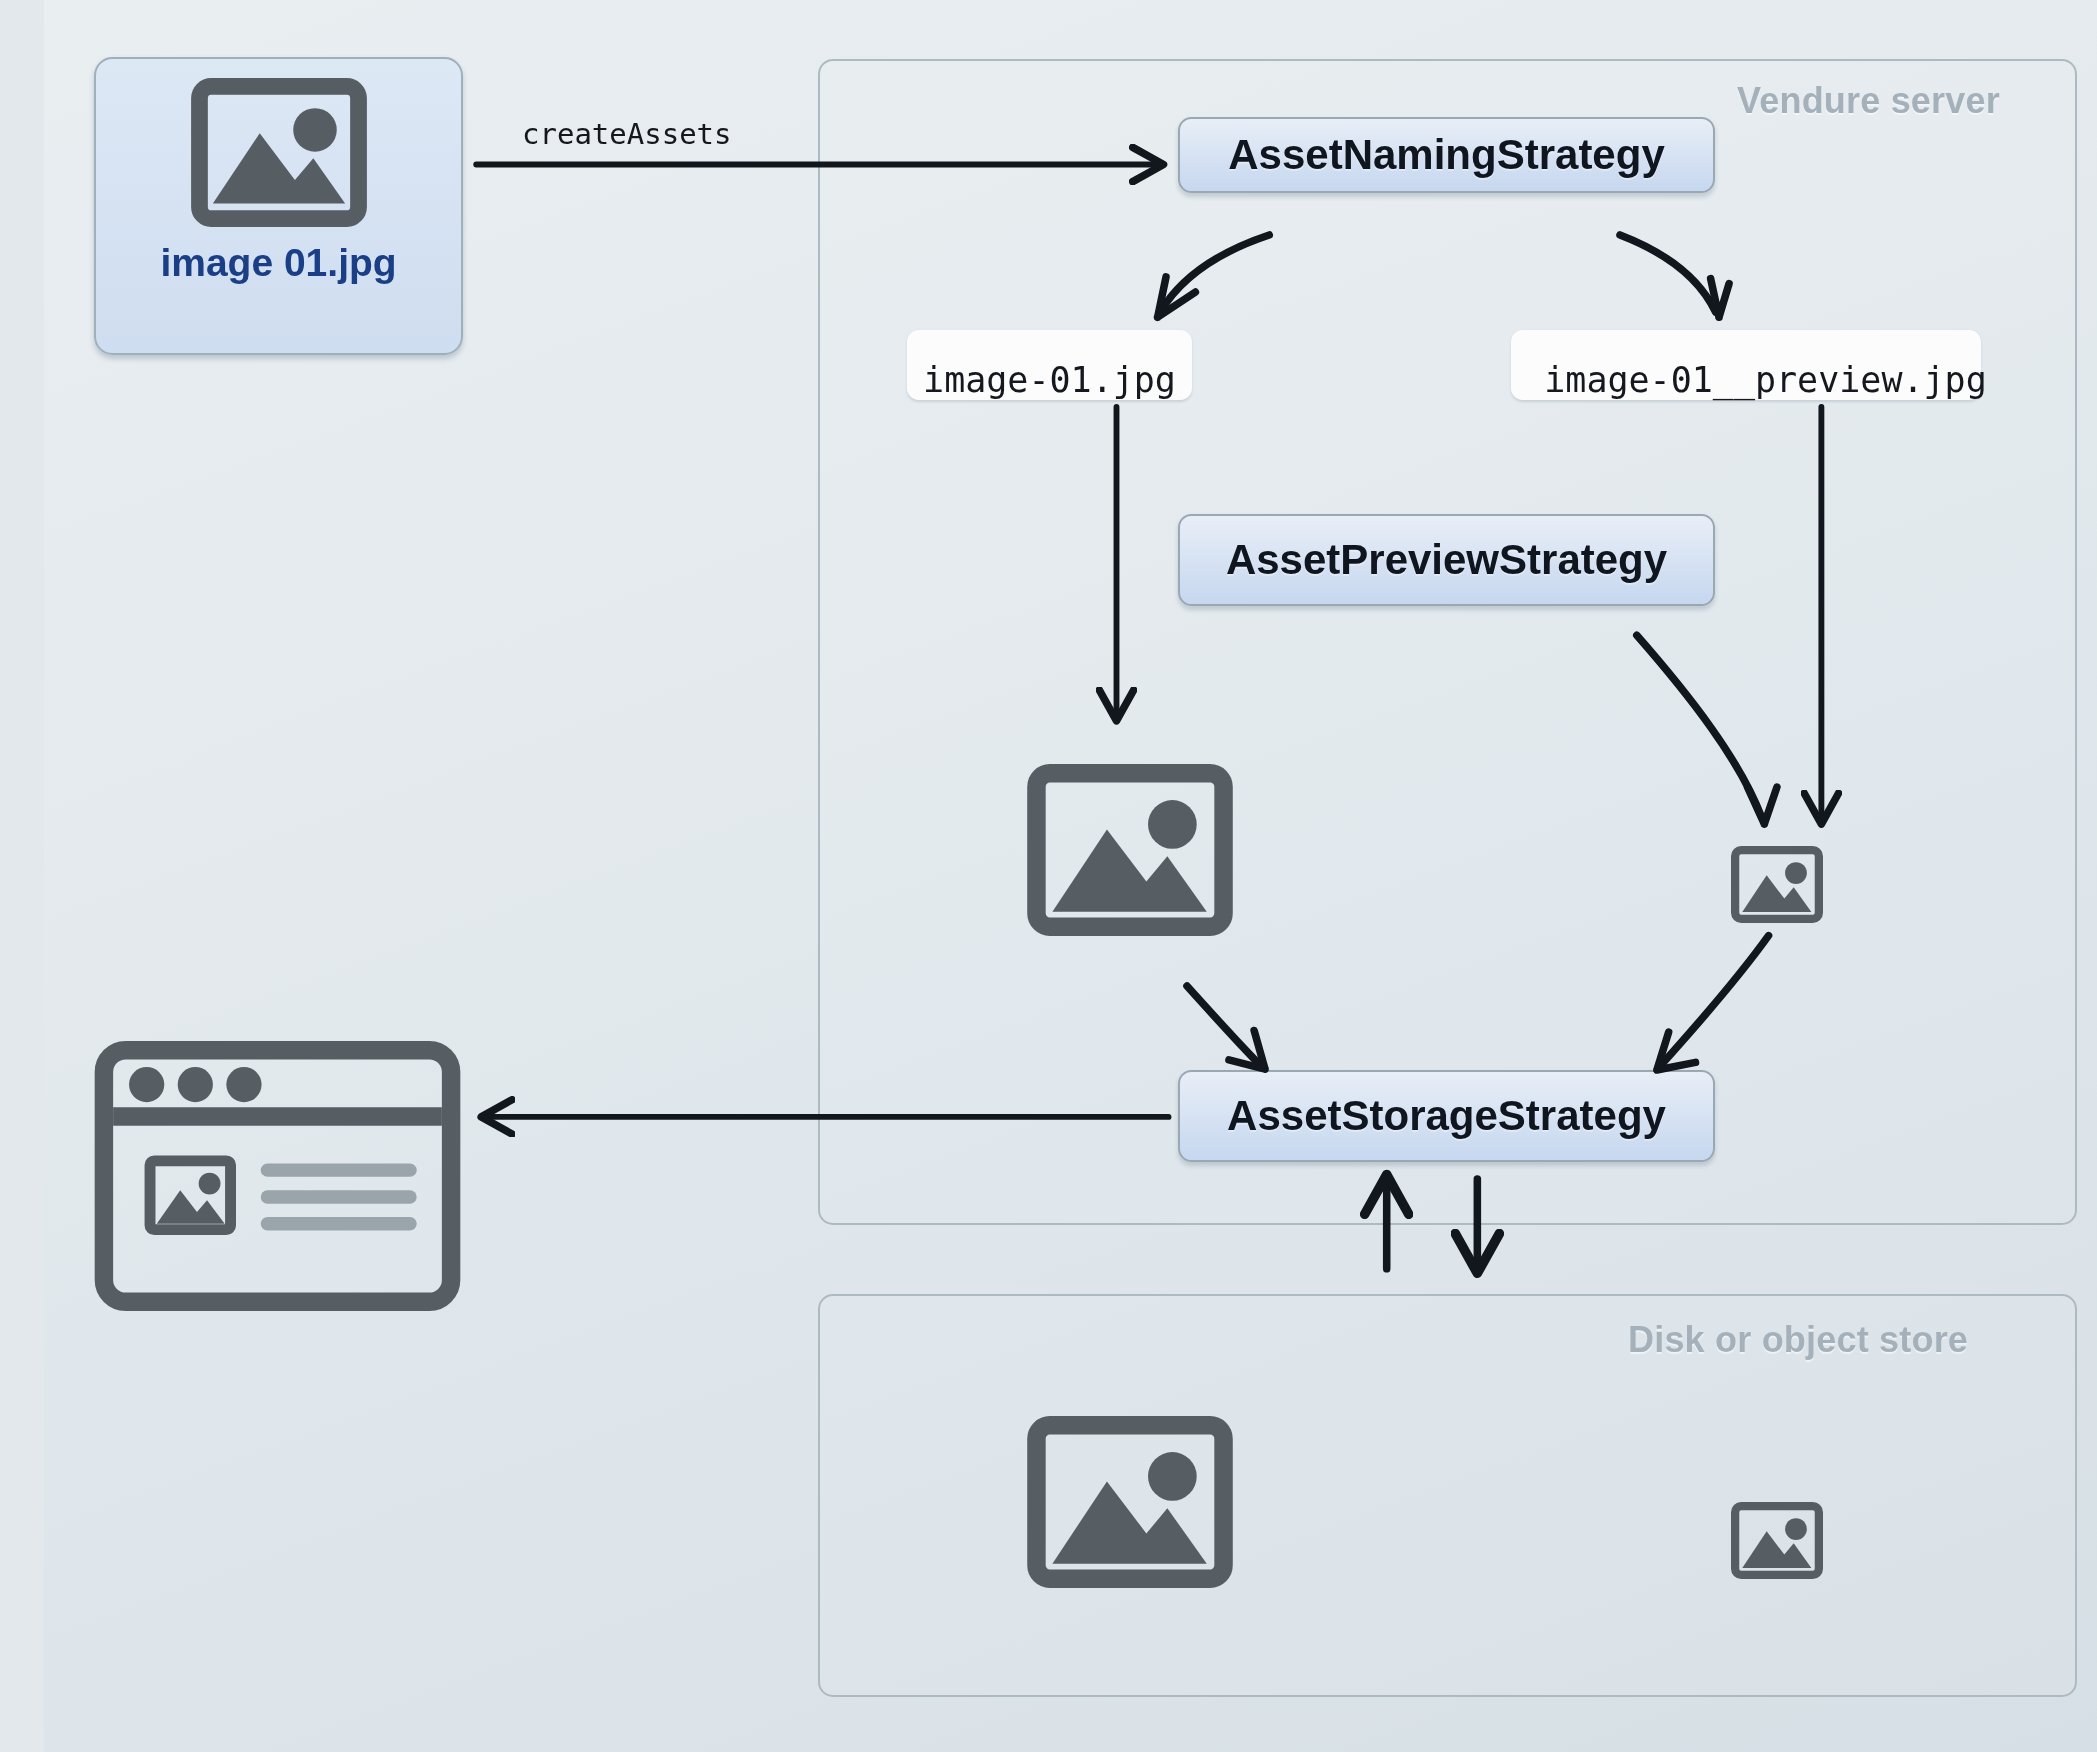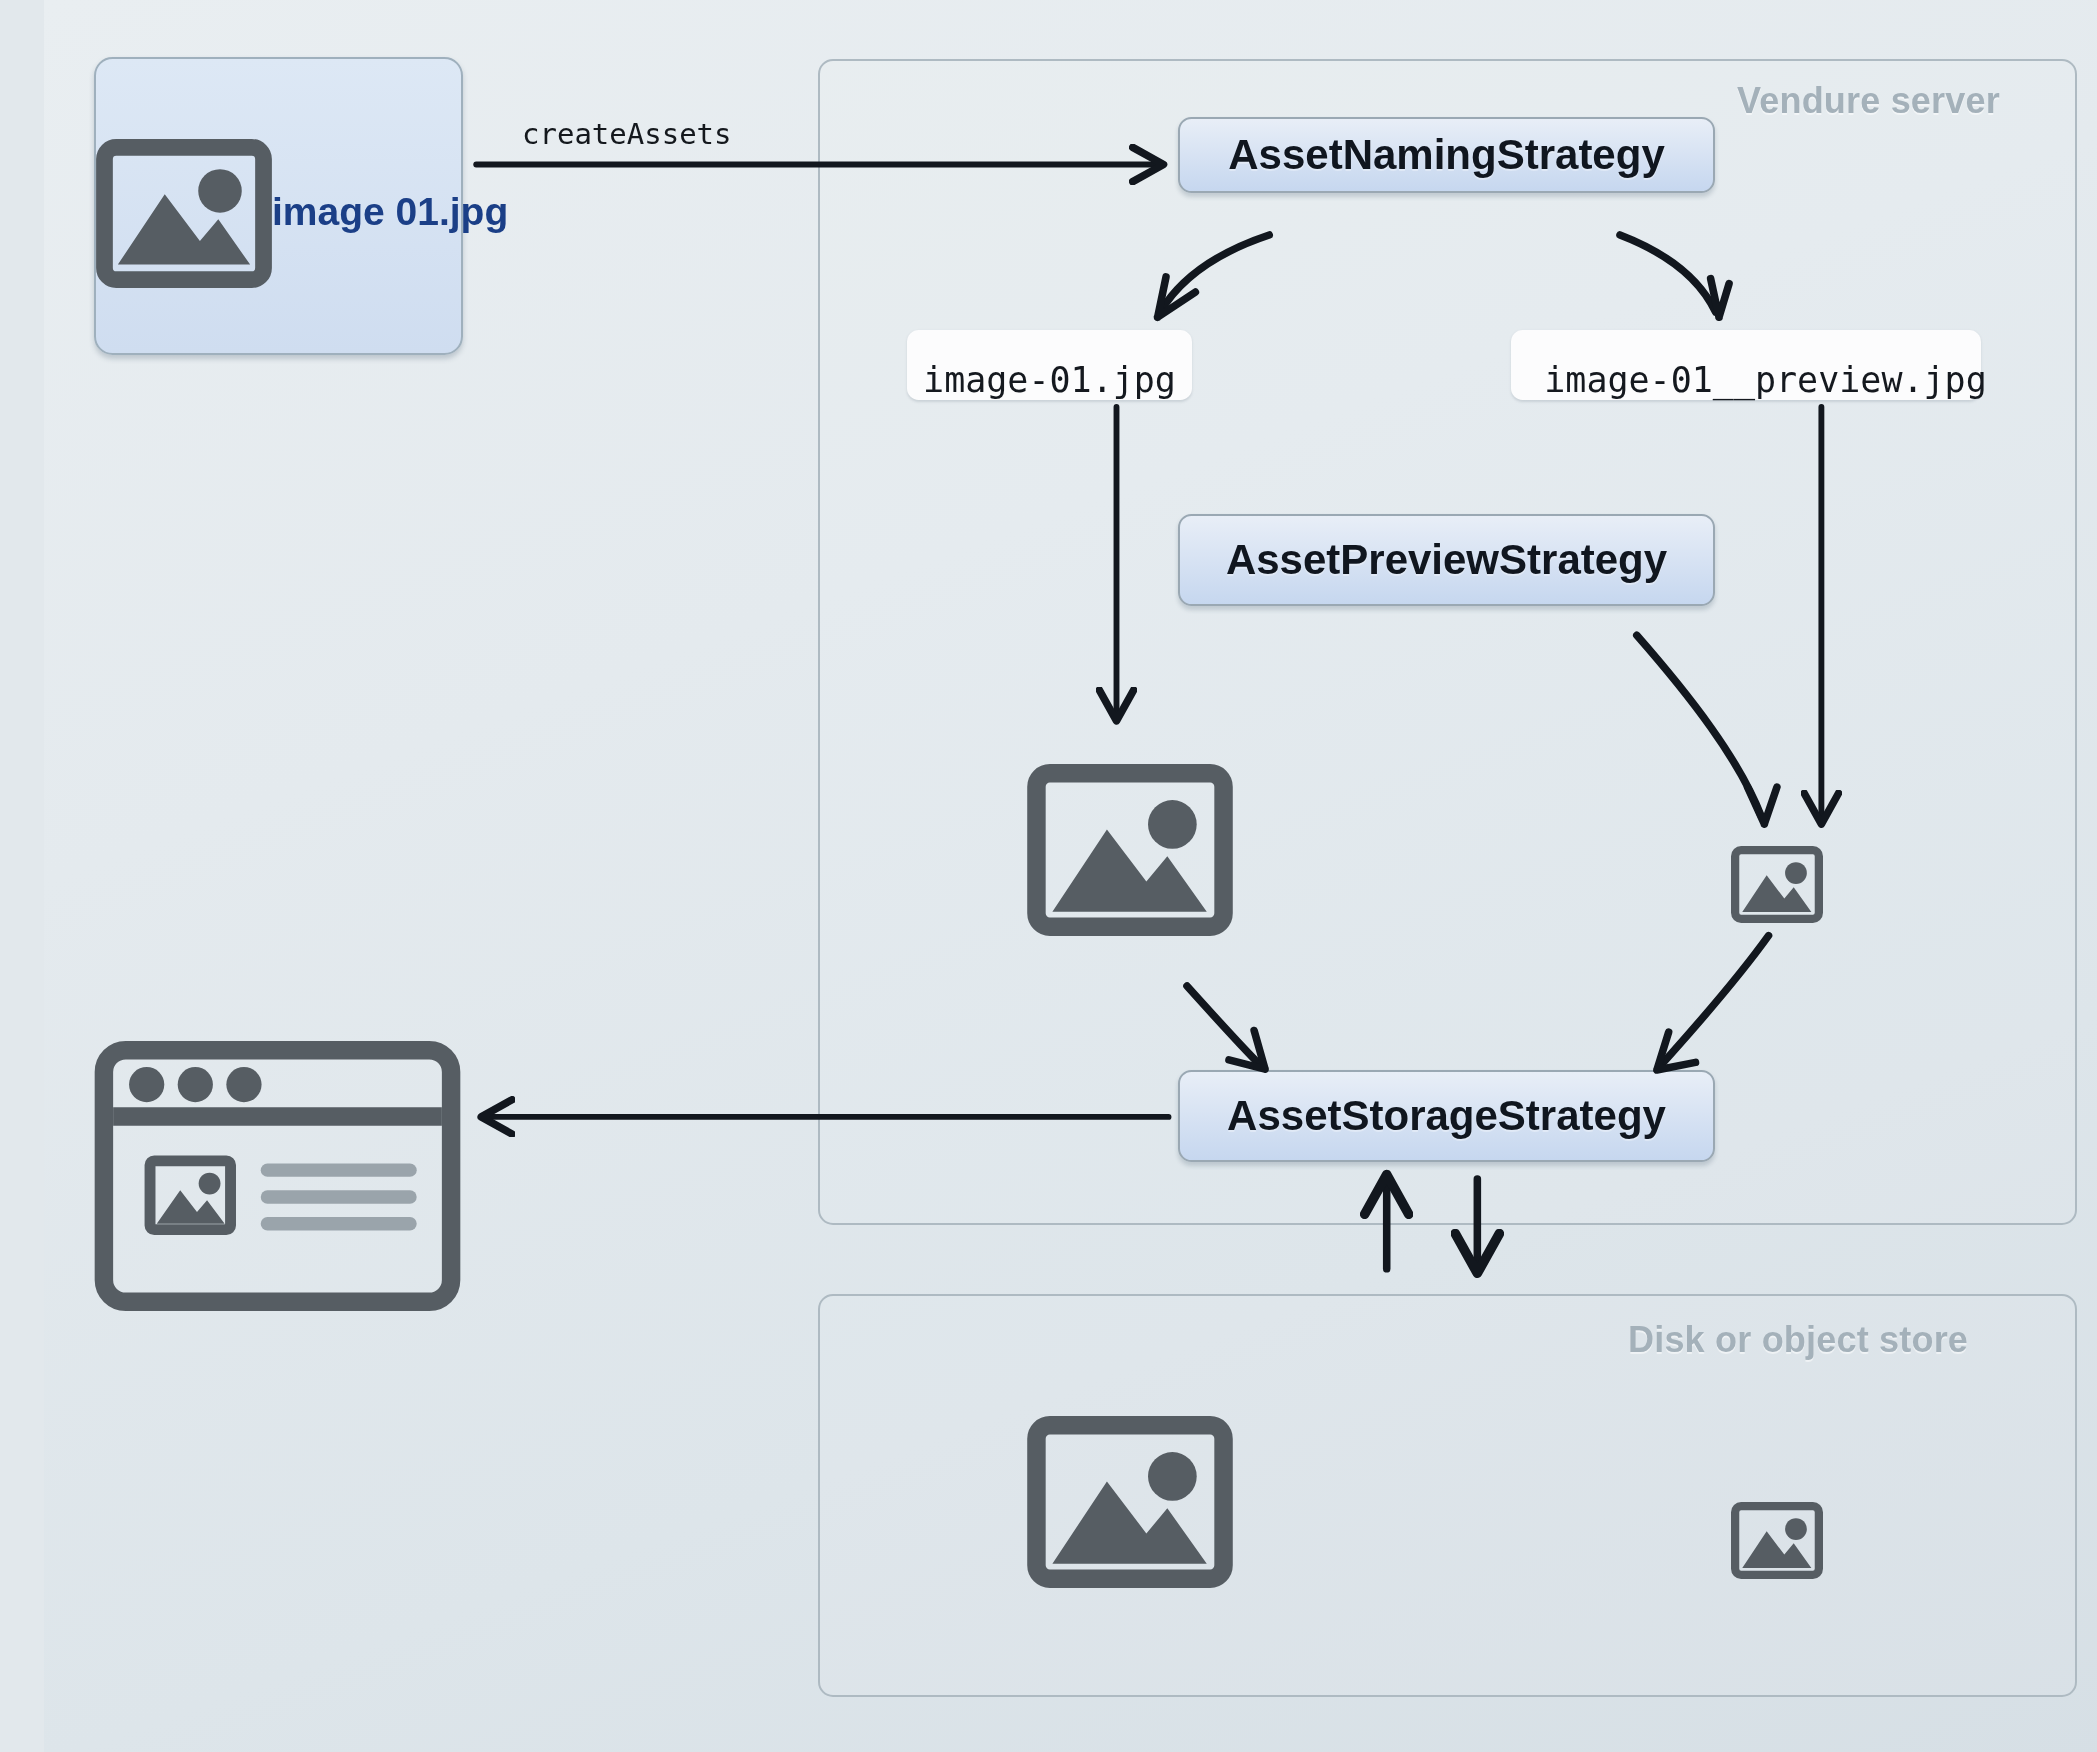--- a/index.html
+++ b/index.html
@@ -45,21 +45,21 @@
   .asset-card {
     position: absolute;
     left: 50px; top: 57px;
     width: 369px; height: 298px;
     border-radius: 18.5px;
     border: 2.5px solid #9fb0bd;
     background: linear-gradient(180deg, #dde8f5 0%, #cfddf0 100%);
     box-shadow: 0 3.4px 5px rgba(70,90,110,0.25);
     box-sizing: border-box;
     display: flex;
-    flex-direction: row;
+    flex-direction: column;
     align-items: center;
     justify-content: flex-start;
   }
   .asset-card .ic { margin-top: 18.5px; }
   .asset-card .fname {
     margin-top: 11.7px;
     font-size: 39px;
     font-weight: bold;
     color: #1b3f87;
     white-space: nowrap;

